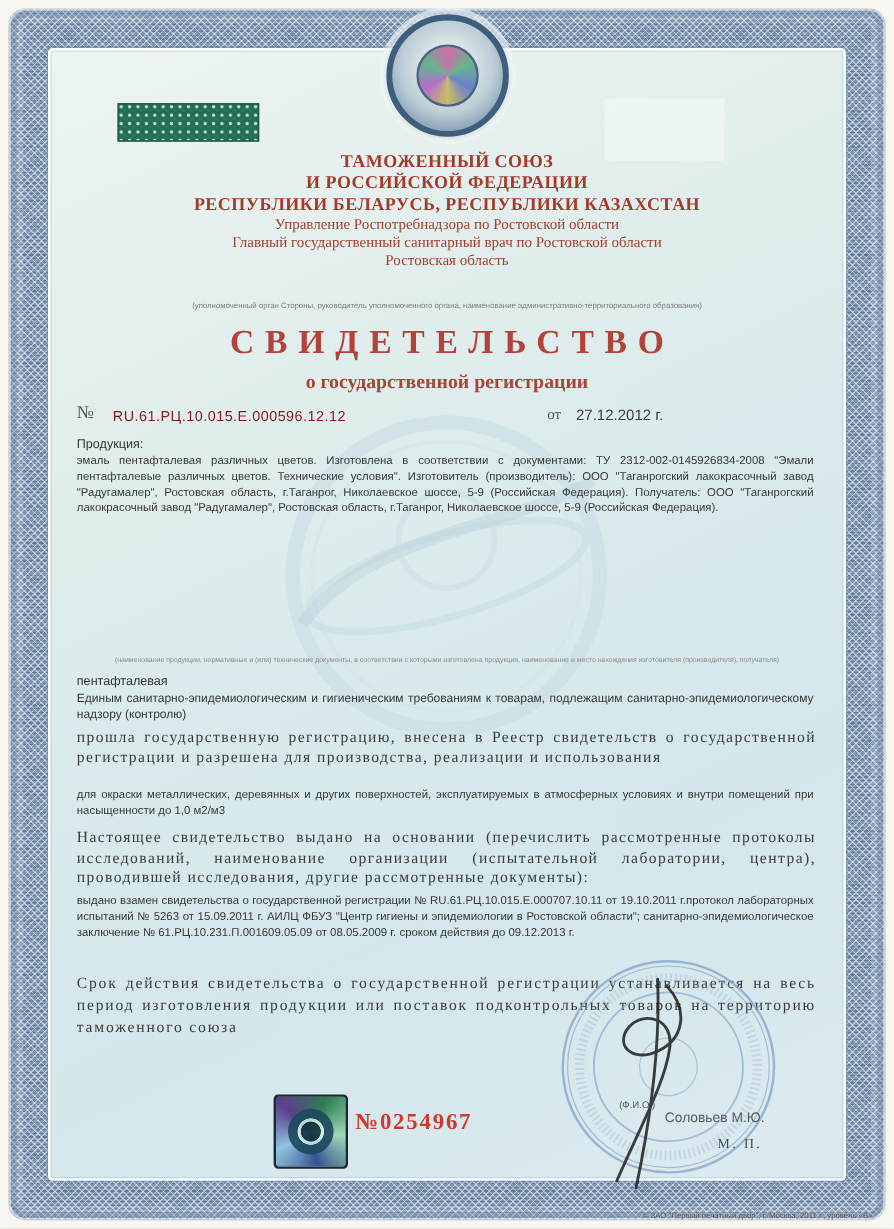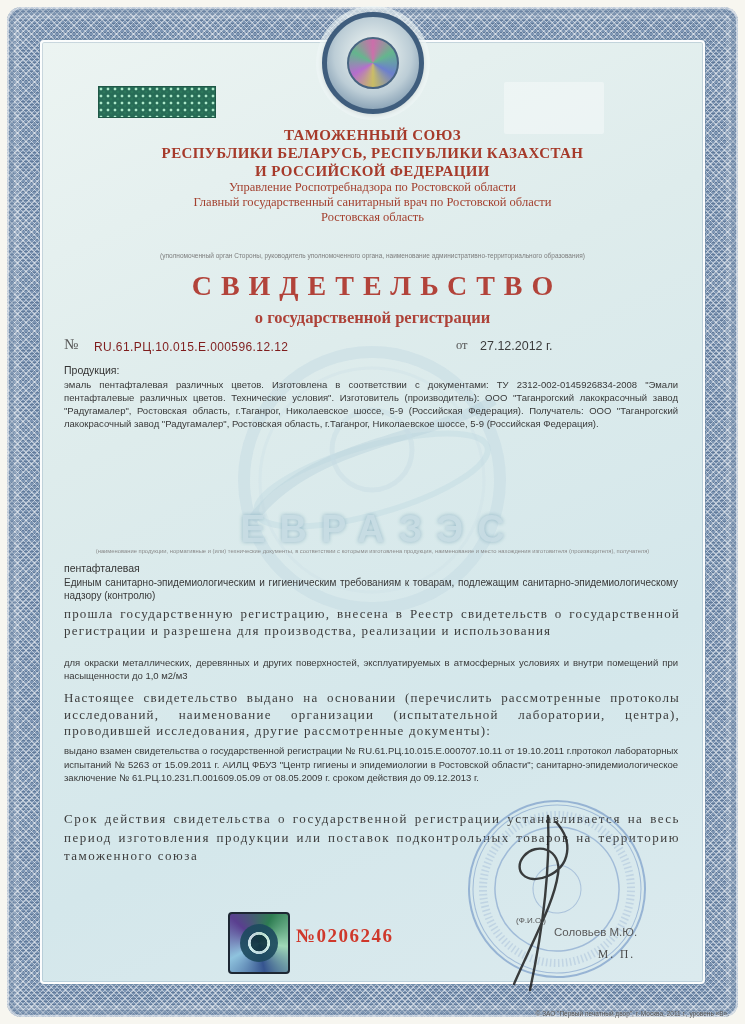--- a/index.html
+++ b/index.html
@@ -89,26 +89,25 @@
     <div class="abs holo-strip"></div>
     <div class="abs light-patch"></div>
 
     <svg class="abs wm-svg" width="300" height="300" viewBox="0 0 300 300">
       <circle cx="150" cy="150" r="128" fill="none" stroke="#c2d9e1" stroke-width="12" opacity="0.55"></circle>
       <circle cx="150" cy="150" r="112" fill="none" stroke="#cfe2e8" stroke-width="3" opacity="0.5"></circle>
       <ellipse cx="150" cy="150" rx="120" ry="34" fill="none" stroke="#bdd6df" stroke-width="6" opacity="0.45" transform="rotate(-16 150 150)"></ellipse>
       <path d="M30,190 C90,110 210,110 272,70" fill="none" stroke="#b7d2dc" stroke-width="10" opacity="0.5"></path>
       <circle cx="150" cy="120" r="40" fill="none" stroke="#c4dae2" stroke-width="5" opacity="0.45"></circle>
     </svg>
-    <div class="abs wm-text">ЕВРАЗЭС</div>
 
     <div class="abs header">
       <div class="h-main">ТАМОЖЕННЫЙ СОЮЗ</div>
+      <div class="h-main">И РОССИЙСКОЙ ФЕДЕРАЦИИ</div>
       <div class="h-main">РЕСПУБЛИКИ БЕЛАРУСЬ, РЕСПУБЛИКИ КАЗАХСТАН</div>
-      <div class="h-main">И РОССИЙСКОЙ ФЕДЕРАЦИИ</div>
       <div class="h-auth">Управление Роспотребнадзора по Ростовской области</div>
       <div class="h-auth">Главный государственный санитарный врач по Ростовской области</div>
       <div class="h-auth">Ростовская область</div>
     </div>
     <div class="abs header-caption">(уполномоченный орган Стороны, руководитель уполномоченного органа, наименование административно-территориального образования)</div>
 
     <div class="abs title">СВИДЕТЕЛЬСТВО</div>
     <div class="abs subtitle">о государственной регистрации</div>
 
     <div class="abs no-label">№</div>
@@ -147,18 +146,18 @@
         <path d="M78,8 C96,28 92,52 70,62 C48,72 34,56 46,42 C58,28 84,34 80,60 C76,88 58,120 36,170"></path>
         <path d="M70,2 C72,50 66,110 52,176"></path>
       </g>
     </svg>
 
     <div class="abs sign-name">Соловьев М.Ю.</div>
     <div class="abs fio-caption">(Ф.И.О.)</div>
     <div class="abs mp">М. П.</div>
 
     <div class="abs holo-sticker"></div>
-    <div class="abs serial">№0206246</div>
+    <div class="abs serial">№0254967</div>
 
   </div>
 
   <div class="footer">© ЗАО "Первый печатный двор", г. Москва, 2011 г., уровень «В».</div>
 </div>
 
 </body></html>

